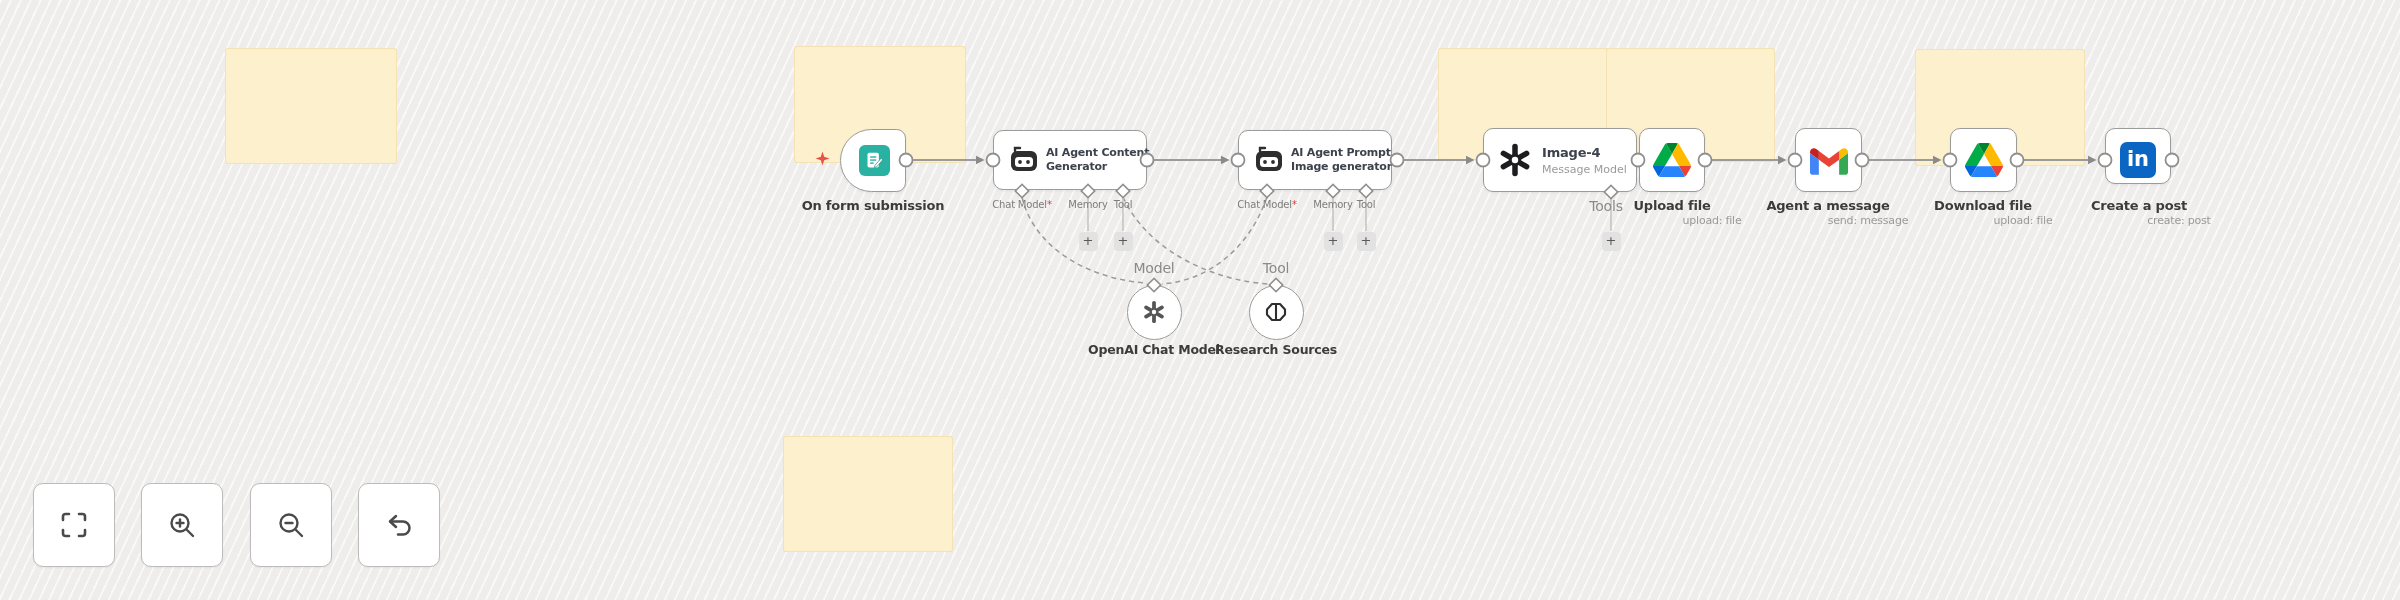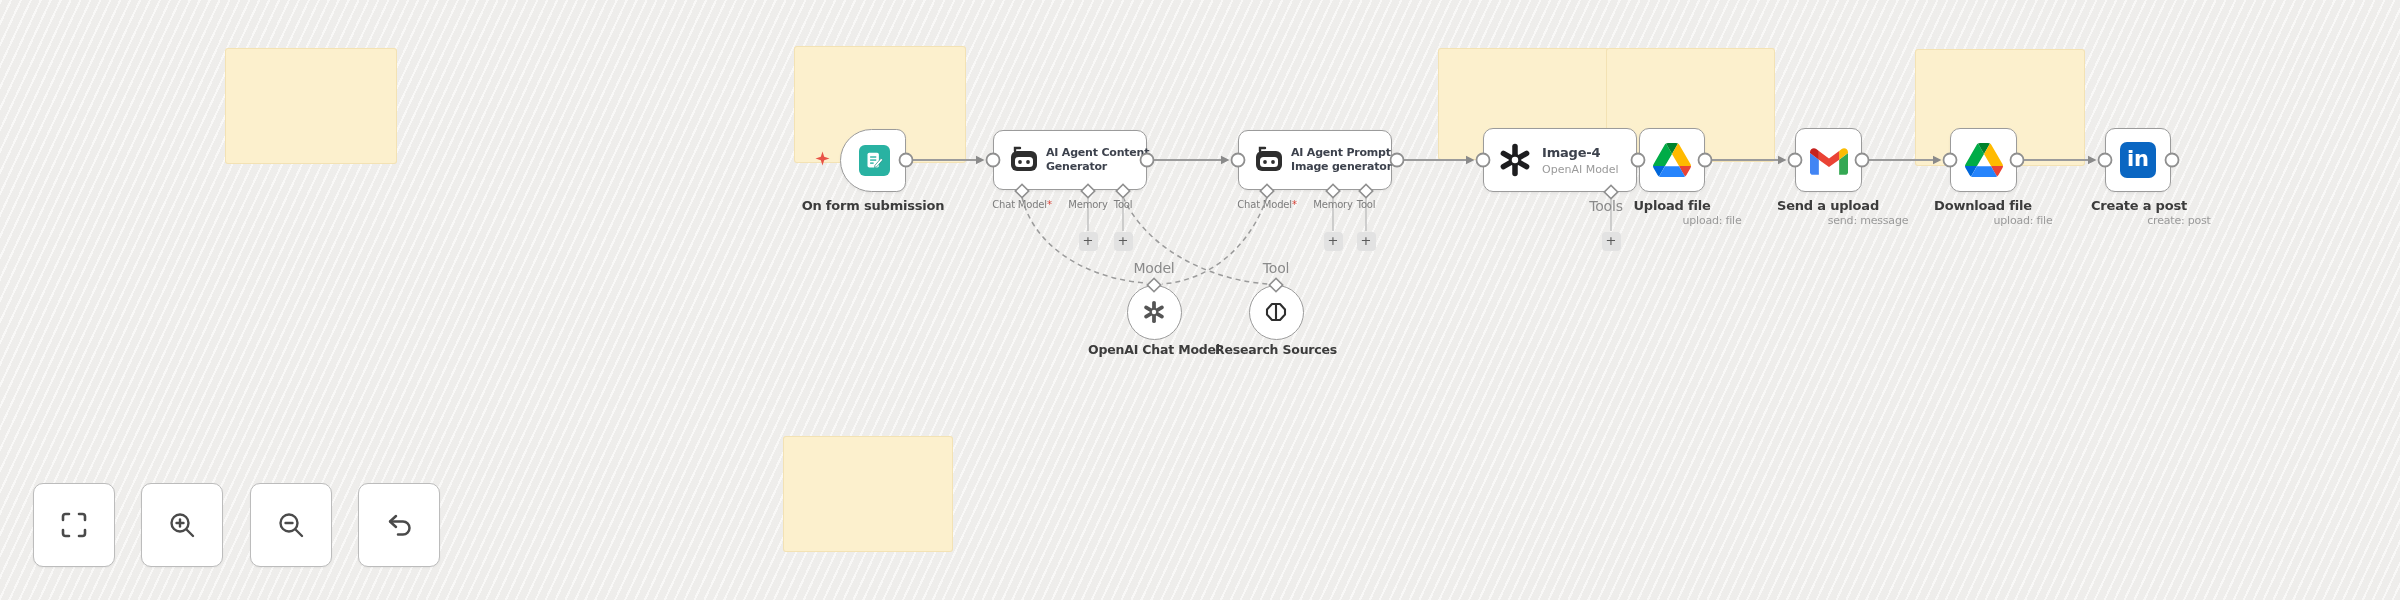--- a/index.html
+++ b/index.html
@@ -169,21 +169,21 @@
       <rect x="-2.9" y="-17" width="5.8" height="17" rx="2.9" transform="rotate(60)"></rect>
       <rect x="-2.9" y="-17" width="5.8" height="17" rx="2.9" transform="rotate(120)"></rect>
       <rect x="-2.9" y="-17" width="5.8" height="17" rx="2.9" transform="rotate(180)"></rect>
       <rect x="-2.9" y="-17" width="5.8" height="17" rx="2.9" transform="rotate(240)"></rect>
       <rect x="-2.9" y="-17" width="5.8" height="17" rx="2.9" transform="rotate(300)"></rect>
       <circle r="6.5" fill="#1d1d1f"></circle>
       <circle r="3.4" fill="#fff"></circle>
     </g>
   </svg>
   <div class="agent-title" style="left:58px;top:16px;font-size:13px;">Image-4</div>
-  <div style="position:absolute;left:58px;top:34px;font-size:11px;color:#9a9a9a;white-space:nowrap;">OpenAI Model</div>
+  <div style="position:absolute;left:58px;top:34px;font-size:11px;color:#9a9a9a;white-space:nowrap;">Message Model</div>
 </div>
 <div class="tiny-label" style="left:1606px;top:198px;">Tools</div>
 <div class="plus-btn" style="left:1601.5px;top:231.5px;">+</div>
 
 <div class="node" style="left:1639px;top:128px;width:66px;height:64px;">
   <svg style="position:absolute;left:13px;top:14px;" width="38" height="34" viewBox="0 0 87.3 78">
     <path d="m6.6 66.85 3.85 6.65c.8 1.4 1.95 2.5 3.3 3.3l13.75-23.8h-27.5c0 1.55.4 3.1 1.2 4.5z" fill="#0066da"></path>
     <path d="m43.65 25-13.75-23.8c-1.35.8-2.5 1.9-3.3 3.3l-25.4 44a9.06 9.06 0 0 0 -1.2 4.5h27.5z" fill="#00ac47"></path>
     <path d="m73.55 76.8c1.35-.8 2.5-1.9 3.3-3.3l1.6-2.75 7.65-13.25c.8-1.4 1.2-2.95 1.2-4.5h-27.5l5.85 11.5z" fill="#ea4335"></path>
     <path d="m43.65 25 13.75-23.8c-1.35-.8-2.9-1.2-4.5-1.2h-18.5c-1.6 0-3.15.45-4.5 1.2z" fill="#00832d"></path>
@@ -196,37 +196,37 @@
 
 <div class="node" style="left:1795px;top:128px;width:67px;height:64px;">
   <svg style="position:absolute;left:14px;top:17px;" width="38" height="29" viewBox="0 0 49.4 37.2">
     <path d="M3.4 37.2h8.1V17.5L0 8.8v25c0 1.9 1.5 3.4 3.4 3.4z" fill="#4285f4"></path>
     <path d="M37.9 37.2H46c1.9 0 3.4-1.5 3.4-3.4v-25l-11.5 8.7z" fill="#34a853"></path>
     <path d="M37.9 6.2v11.3l11.5-8.7V7.9c0-4.2-4.8-6.6-8.2-4.1z" fill="#fbbc04"></path>
     <path d="M11.5 17.5V6.2L24.7 16.1 37.9 6.2v11.3L24.7 27.2z" fill="#ea4335"></path>
     <path d="M11.5 6.2v11.3L0 8.8V7.9c0-4.2 4.8-6.6 8.2-4.1z" fill="#c5221f"></path>
   </svg>
 </div>
-<div class="node-label" style="left:1828px;top:198px;">Send a upload</div>
+<div class="node-label" style="left:1828px;top:198px;">Agent a message</div>
 <div class="node-sub" style="left:1828px;top:214px;">send: message</div>
 
 <div class="node" style="left:1950px;top:128px;width:67px;height:64px;">
   <svg style="position:absolute;left:14px;top:14px;" width="38" height="34" viewBox="0 0 87.3 78">
     <path d="m6.6 66.85 3.85 6.65c.8 1.4 1.95 2.5 3.3 3.3l13.75-23.8h-27.5c0 1.55.4 3.1 1.2 4.5z" fill="#0066da"></path>
     <path d="m43.65 25-13.75-23.8c-1.35.8-2.5 1.9-3.3 3.3l-25.4 44a9.06 9.06 0 0 0 -1.2 4.5h27.5z" fill="#00ac47"></path>
     <path d="m73.55 76.8c1.35-.8 2.5-1.9 3.3-3.3l1.6-2.75 7.65-13.25c.8-1.4 1.2-2.95 1.2-4.5h-27.5l5.85 11.5z" fill="#ea4335"></path>
     <path d="m43.65 25 13.75-23.8c-1.35-.8-2.9-1.2-4.5-1.2h-18.5c-1.6 0-3.15.45-4.5 1.2z" fill="#00832d"></path>
     <path d="m59.8 53.25h-32.3l-13.75 23.8c1.35.8 2.9 1.2 4.5 1.2h50.8c1.6 0 3.15-.45 4.5-1.2z" fill="#2684fc"></path>
     <path d="m73.4 26.5-12.7-22c-.8-1.4-1.95-2.5-3.3-3.3l-13.75 23.8 16.15 27.95h27.45c0-1.55-.4-3.1-1.2-4.5z" fill="#ffba00"></path>
   </svg>
 </div>
 <div class="node-label" style="left:1983px;top:198px;">Download file</div>
 <div class="node-sub" style="left:1983px;top:214px;">upload: file</div>
 
-<div class="node" style="left:2105px;top:128px;width:66px;height:64px;">
+<div class="node" style="left:2105px;top:128px;width:66px;height:56px;">
   <div class="icon-tile li-tile" style="left:14px;top:13px;width:36px;height:36px;">
     <span style="margin-top:-2px;">in</span>
   </div>
 </div>
 <div class="node-label" style="left:2139px;top:198px;">Create a post</div>
 <div class="node-sub" style="left:2139px;top:214px;">create: post</div>
 
 <div class="tiny-label" style="left:1154px;top:260px;">Model</div>
 <div class="tiny-label" style="left:1276px;top:260px;">Tool</div>
 

